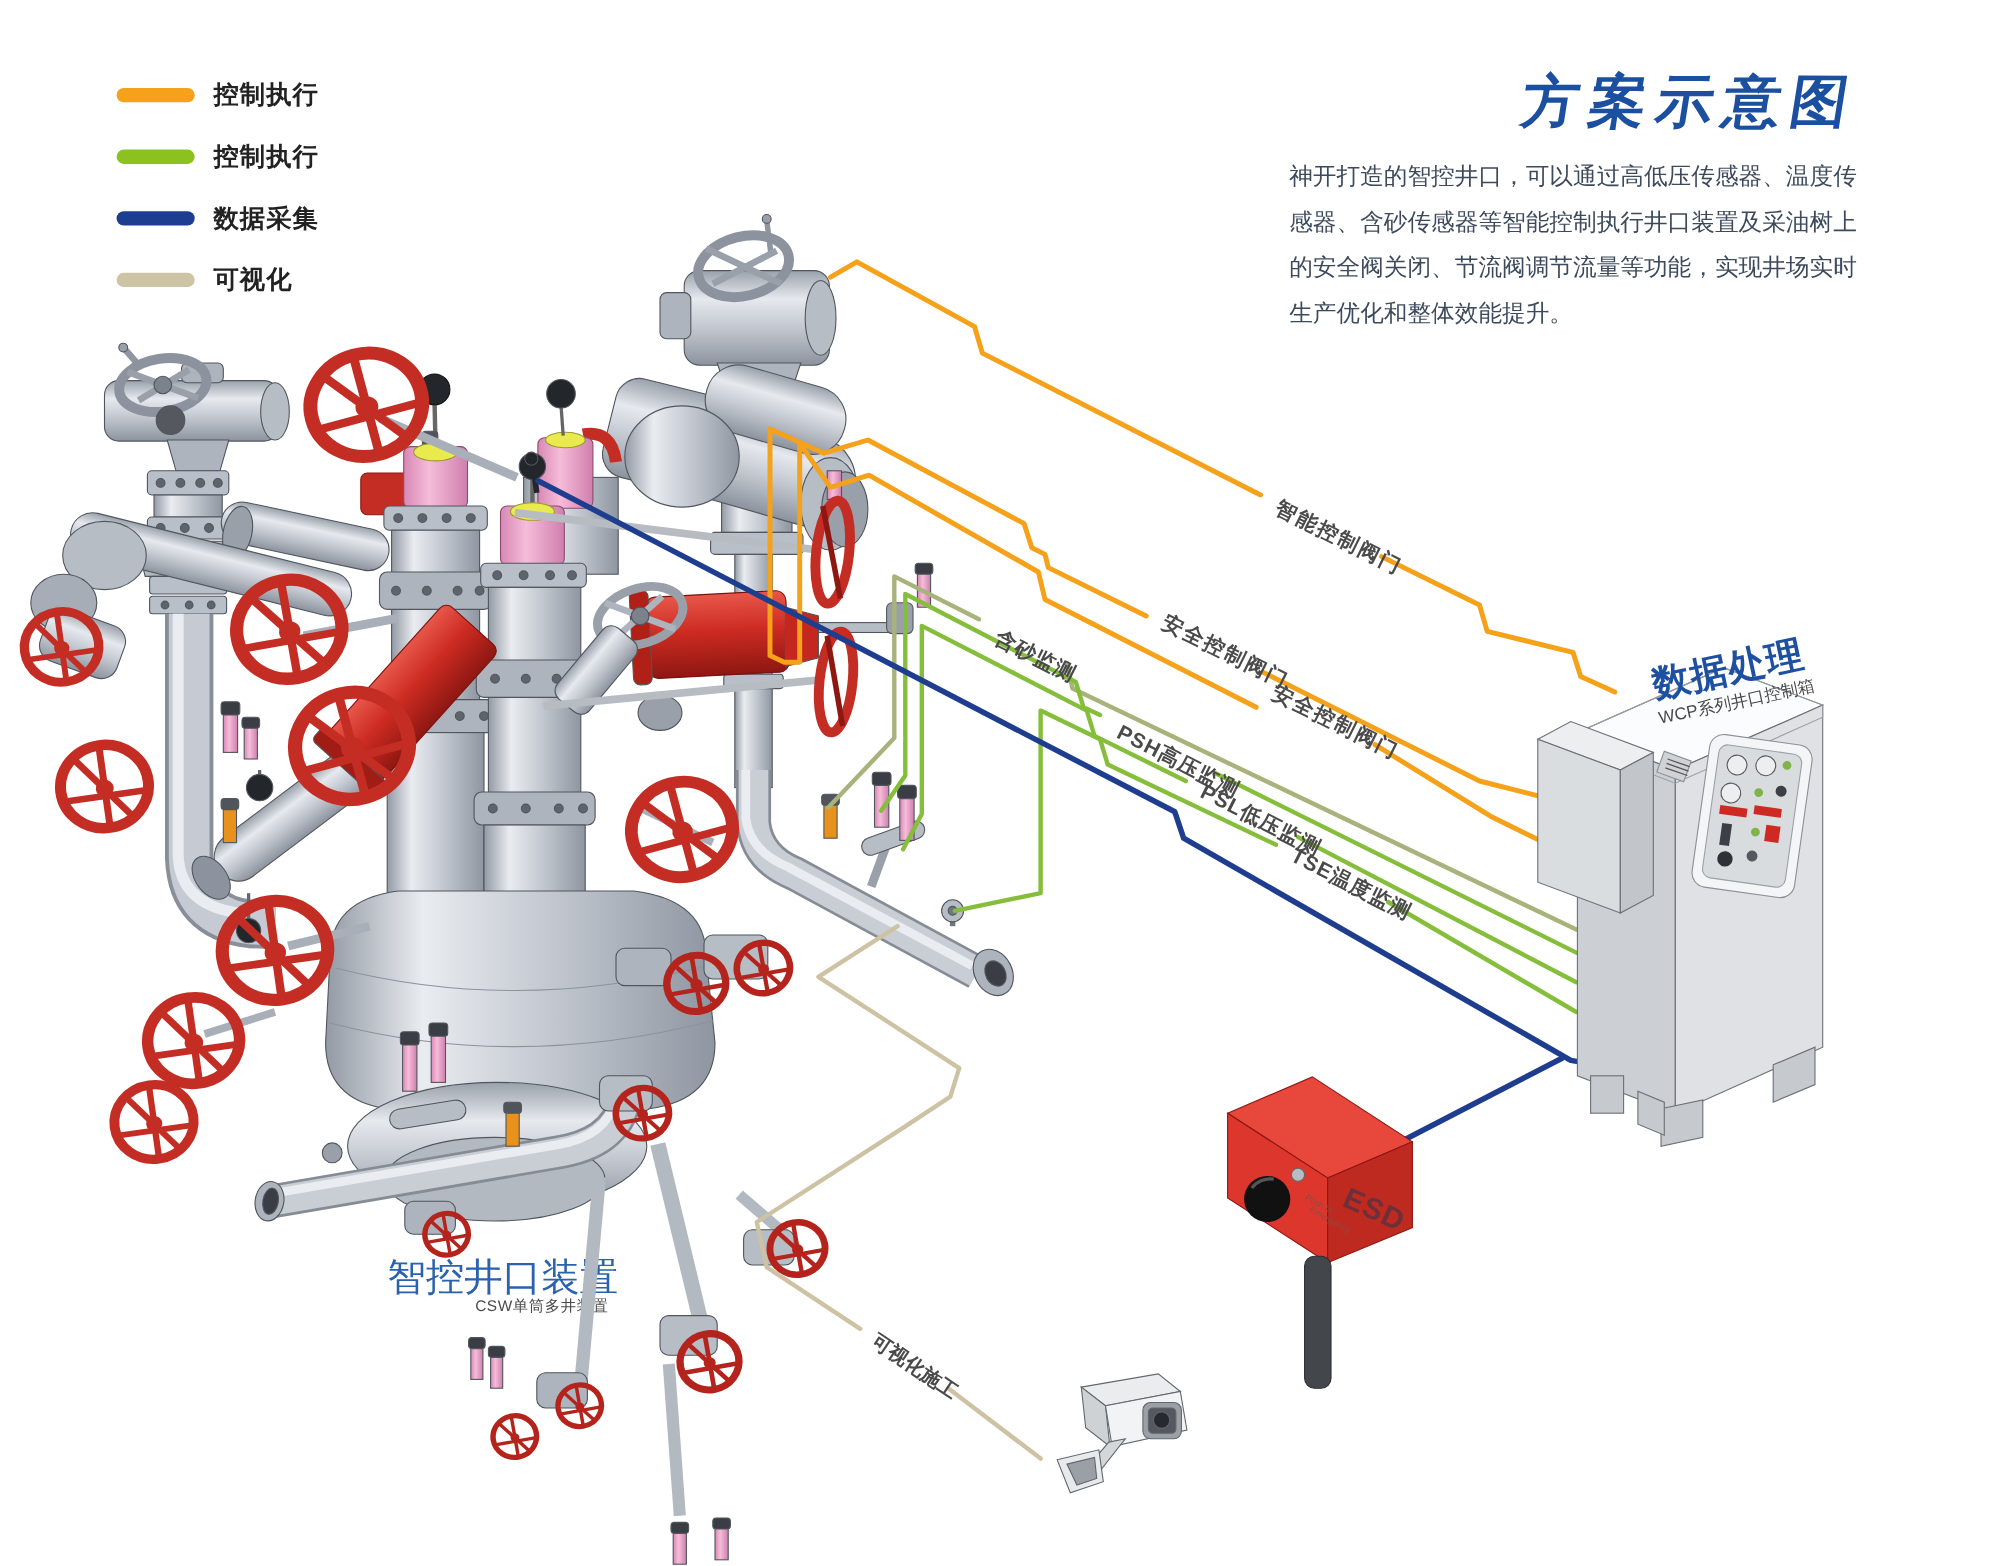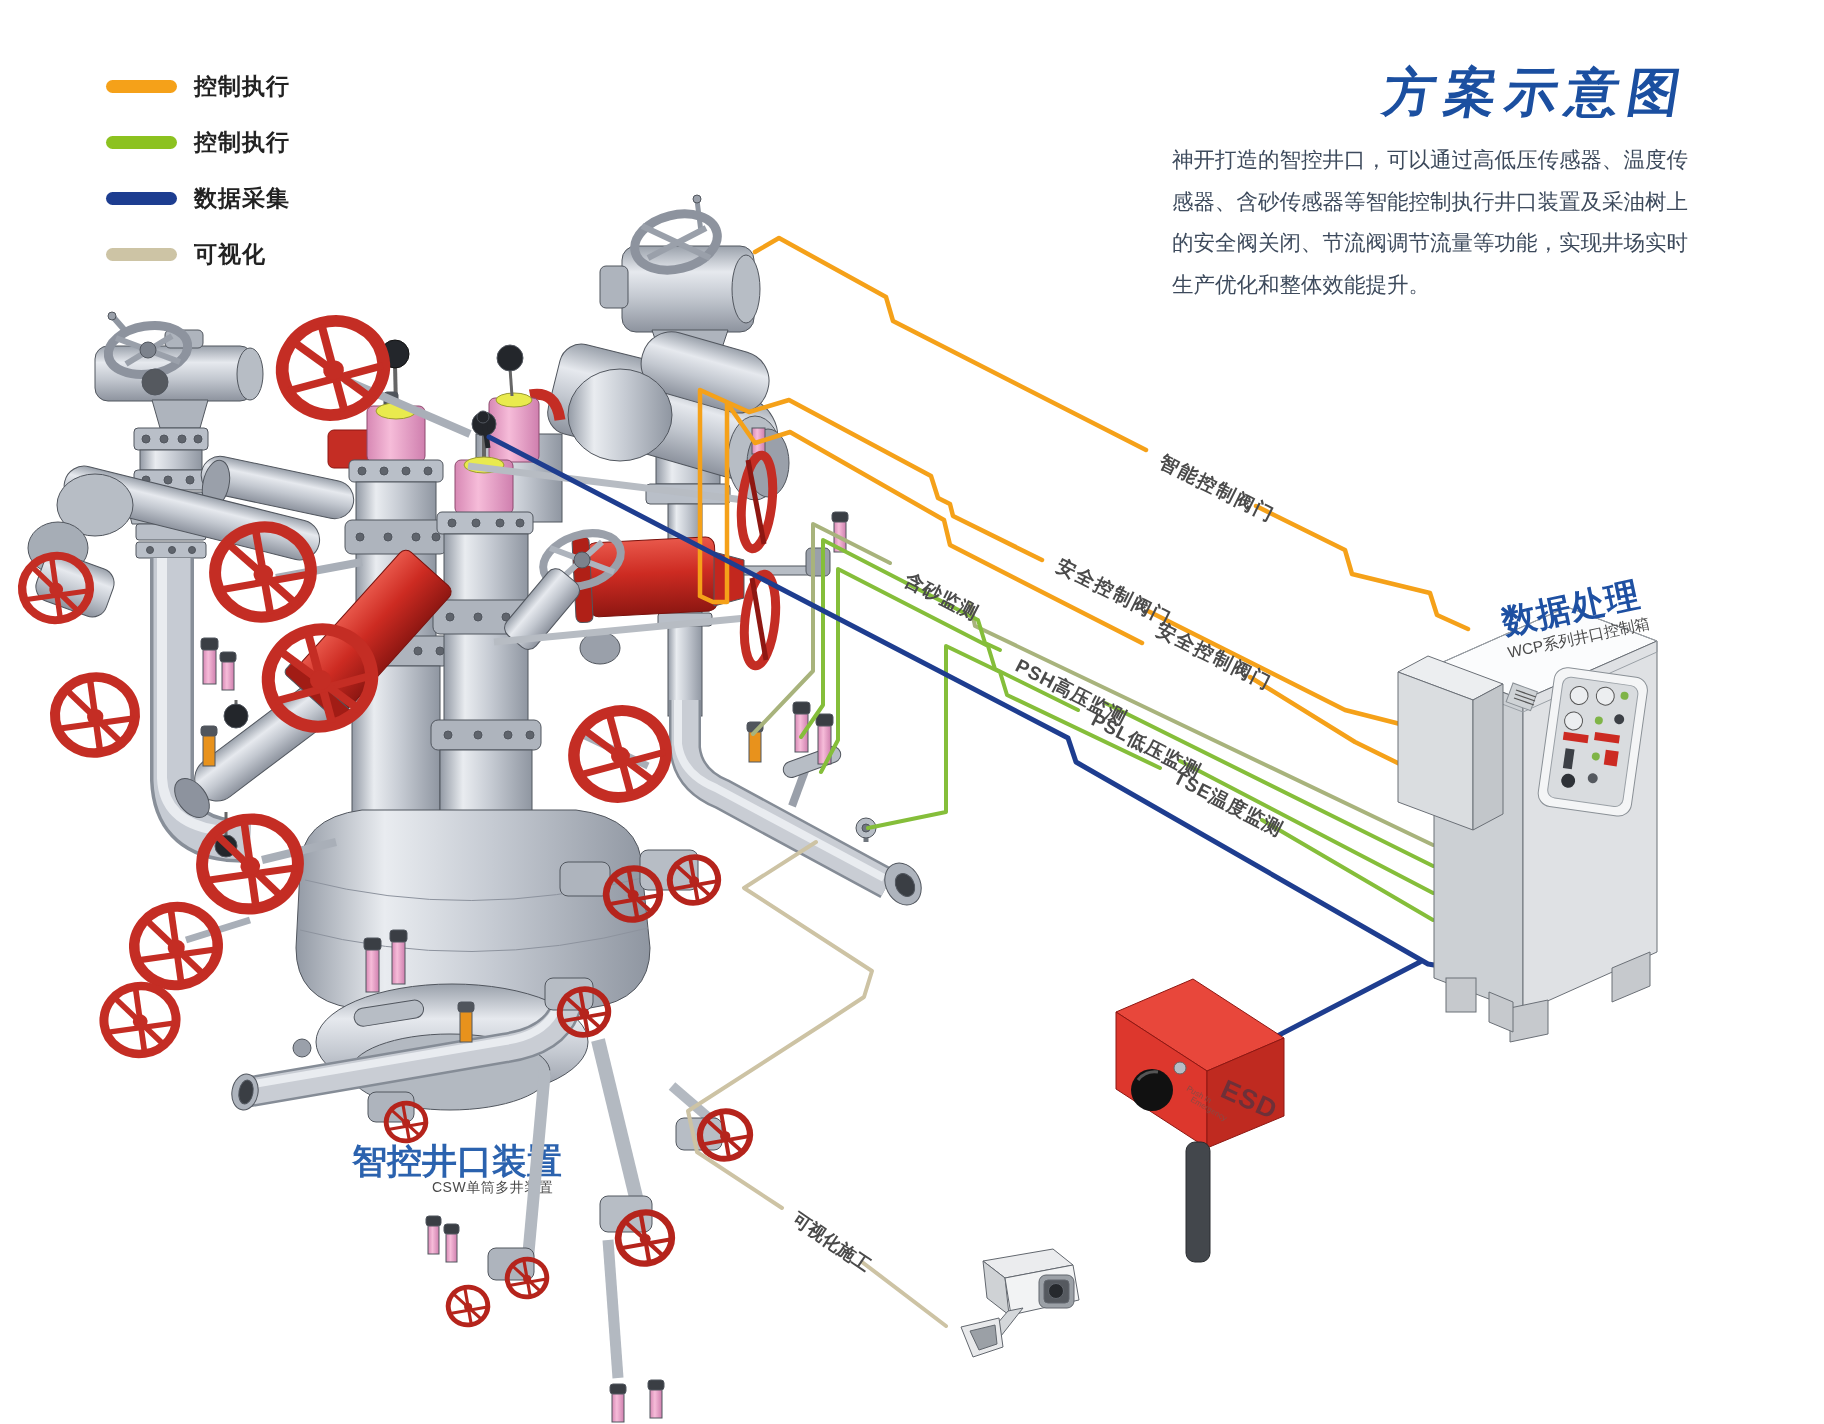--- a/index.html
+++ b/index.html
@@ -7,21 +7,21 @@
        font-family:"Liberation Sans", sans-serif;}
   .legend{position:absolute;left:106px;top:79px;}
   .legrow{display:flex;align-items:center;height:14px;margin-bottom:42px;}
   .legbar{width:71px;height:13px;border-radius:7px;margin-right:17px;}
   .legtxt{font-size:23px;font-weight:bold;color:#222;letter-spacing:1px;}
   .title{position:absolute;left:1384px;top:58px;
          font-size:52px;font-weight:bold;color:#1b4fa0;
          transform:skewX(-9deg);letter-spacing:9px;white-space:nowrap;}
   .para{position:absolute;left:1172px;top:140px;
         font-size:21.5px;line-height:41.5px;color:#3d4a5c;font-weight:normal;letter-spacing:0px;white-space:nowrap;}
-  .wlabel{position:absolute;left:352px;top:1138px;font-size:35px;font-weight:bold;color:#2b62ae;letter-spacing:0px;}
+  .wlabel{position:absolute;left:352px;top:1138px;font-size:35px;font-weight:normal;color:#2b62ae;letter-spacing:0px;}
   .wlabel2{position:absolute;left:432px;top:1179px;font-size:14px;color:#4a4a4a;letter-spacing:0.5px;}
   svg{position:absolute;left:0;top:0;}
 </style>
 </head>
 <body>
 <div class="legend">
   <div class="legrow">
       <div class="legbar" style="background:#f5a119"></div>
       <div class="legtxt">控制执行</div>
     </div>

